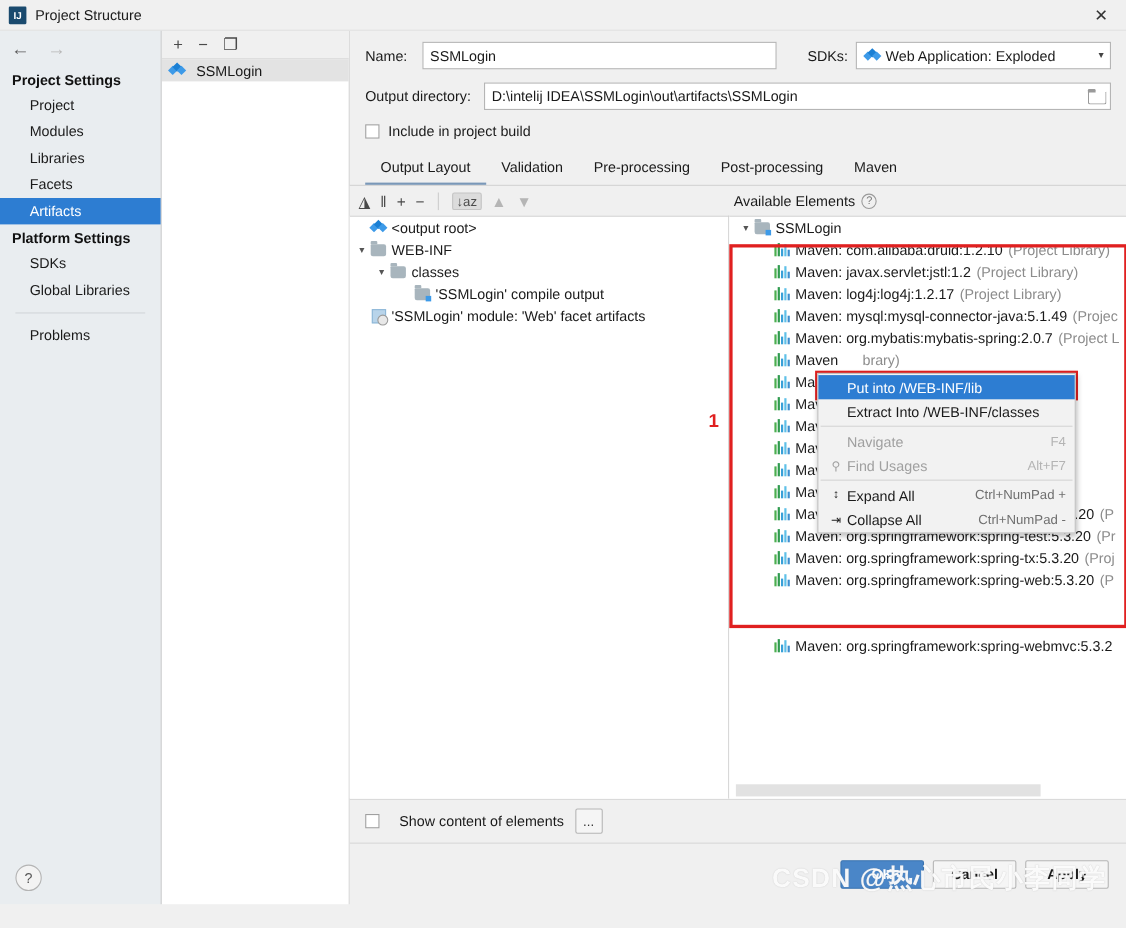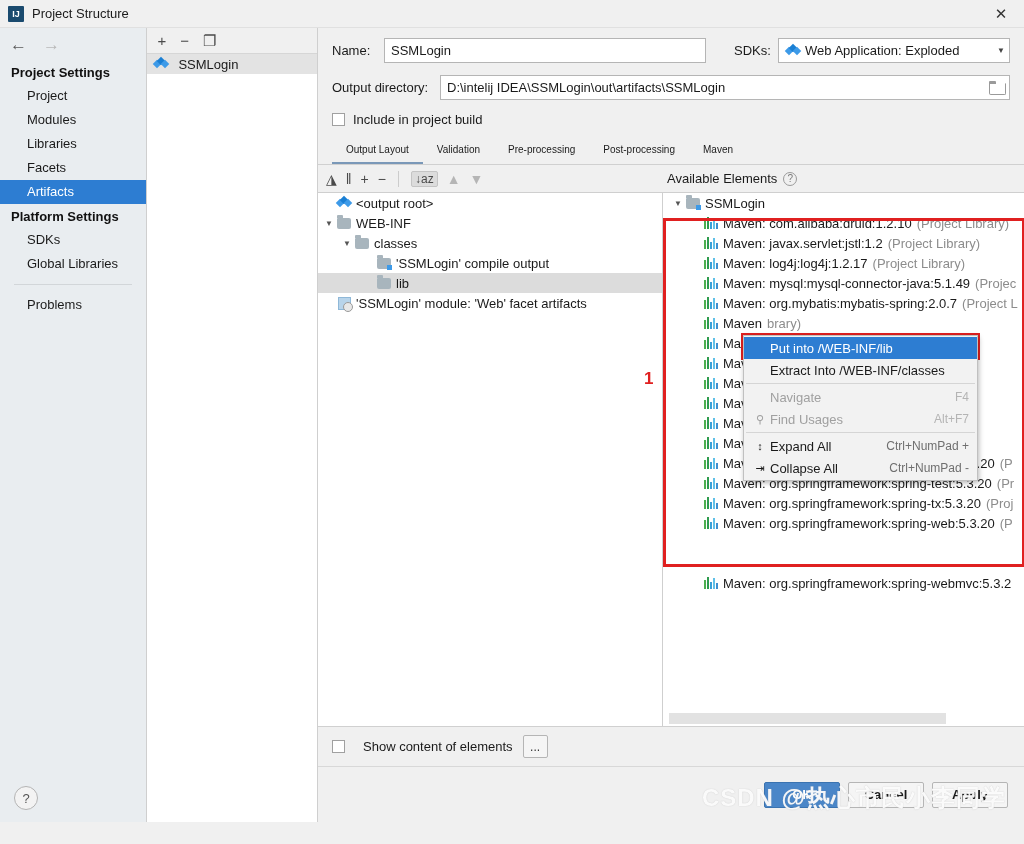--- a/index.html
+++ b/index.html
@@ -142,21 +142,21 @@
   }
   .chk-row { display:flex; align-items:center; font-size:13px; margin-bottom:8px; }
 
   
   .tabs {
     display:flex; align-items:flex-end; gap:0;
     border-bottom:1px solid #d0d0d0;
     padding-left:14px; margin-top:4px;
   }
   .tab {
-    padding:5px 14px 7px 14px; font-size:10px; cursor:pointer;
+    padding:5px 14px 7px 14px; font-size:13px; cursor:pointer;
     color:#1a1a1a; border-bottom:2px solid transparent;
   }
   .tab.active { border-bottom:2px solid #7a98b8; }
 
   
   .panes-toolbar {
     height:27px; display:flex; align-items:center;
     background:#f0f0f0;
   }
   .lt-tools {
@@ -425,26 +425,20 @@
               <span class="ic-folder"></span>
             </span>
           <span>classes</span>
         </div>
         <div class="tree-row" style="padding-left:58px">
           <span class="ic">
               <span class="ic-folder mod"></span>
             </span>
           <span>'SSMLogin' compile output</span>
         </div>
-        <div class="tree-row sel" style="padding-left:58px">
-          <span class="ic">
-              <span class="ic-folder"></span>
-            </span>
-          <span>lib</span>
-        </div>
         <div class="tree-row" style="padding-left:18px">
           <span class="ic">
               <span class="ic-web"></span>
             </span>
           <span>'SSMLogin' module: 'Web' facet artifacts</span>
         </div>
       </div>
 
       <div class="pane-right">
         <div class="tree-row" style="padding-left:8px">
@@ -524,21 +518,21 @@
               <span class="ic">
                 <span class="ic-bars">
                   <i style="height: 9px; background: rgb(76, 175, 80);"></i>
                   <i style="height: 12px; background: rgb(46, 155, 78);"></i>
                   <i style="height: 7px; background: rgb(57, 160, 216);"></i>
                   <i style="height: 11px; background: rgb(95, 192, 232);"></i>
                   <i style="height: 6px; background: rgb(61, 143, 208);"></i>
                 </span>
               </span>
               <span>Maven</span>
-              <span class="lib-gray" style="margin-left: 5px;">brary)</span>
+              <span class="lib-gray" style="margin-left: 22px;">brary)</span>
             </div>
             <div class="tree-row" style="padding-left: 40px;">
               <span class="ic">
                 <span class="ic-bars">
                   <i style="height: 9px; background: rgb(76, 175, 80);"></i>
                   <i style="height: 12px; background: rgb(46, 155, 78);"></i>
                   <i style="height: 7px; background: rgb(57, 160, 216);"></i>
                   <i style="height: 11px; background: rgb(95, 192, 232);"></i>
                   <i style="height: 6px; background: rgb(61, 143, 208);"></i>
                 </span>

